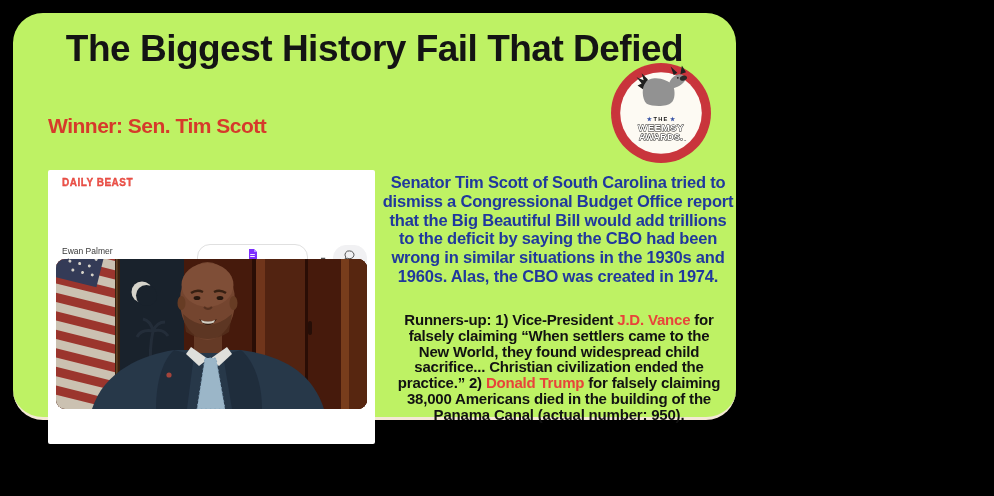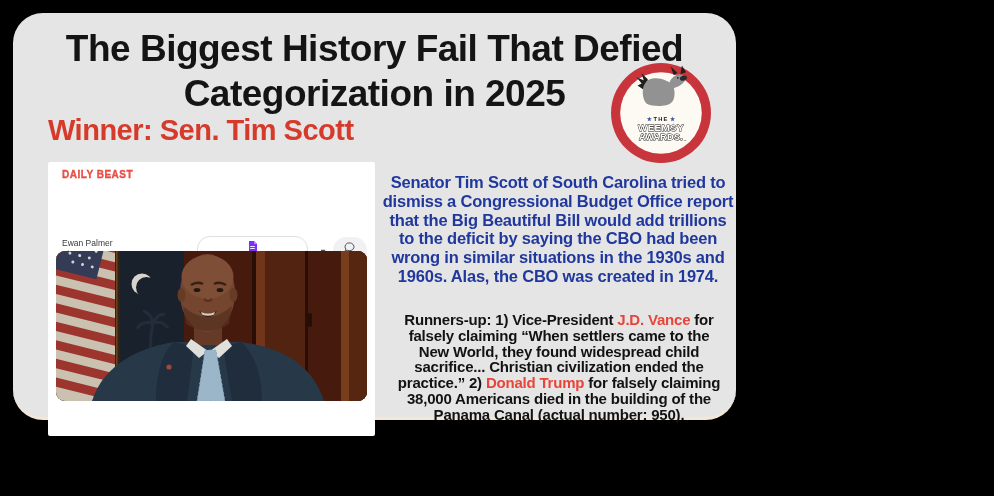--- a/index.html
+++ b/index.html
@@ -2,35 +2,35 @@
 <html><head>
 <meta charset="utf-8">
 <style>
   html,body{margin:0;padding:0;}
   body{
     width:994px;height:496px;background:#000;position:relative;
     font-family:"Liberation Sans",sans-serif;overflow:hidden;
   }
   .card{
     position:absolute;left:13px;top:13px;width:723px;height:407px;
-    background:#e5e5e5;border-bottom:3px solid #f4e8d5;box-sizing:border-box;border-radius:30px;
+    background:#bef264;border-bottom:3px solid #f4e8d5;box-sizing:border-box;border-radius:30px;
   }
   .title{
     position:absolute;top:13px;left:0;right:0;text-align:center;
     font-size:37px;line-height:45px;font-weight:700;color:#141414;letter-spacing:-.5px;
   }
   .winner{
     position:absolute;left:35px;top:101px;
-    font-size:29px;font-weight:700;color:#d63a2b;letter-spacing:-.5px;
+    font-size:21px;font-weight:700;color:#d63a2b;letter-spacing:-.5px;
   }
   
   .badge{position:absolute;left:597px;top:49px;width:102px;height:102px;}
   
   .article{
-    position:absolute;left:35px;top:149px;width:327px;height:274px;
+    position:absolute;left:35px;top:157px;width:327px;height:274px;
     background:#fff;border-radius:2px;
   }
   .db-logo{
     position:absolute;left:14px;top:7px;font-size:10px;font-weight:800;
     color:#f0544b;letter-spacing:.5px;-webkit-text-stroke:.3px #d8372e;
   }
   .headline{
     position:absolute;left:14px;top:23px;width:302px;
     font-size:13.5px;line-height:17px;font-weight:700;color:#222;letter-spacing:-.2px;
   }
@@ -58,21 +58,20 @@
   }
   .runners .red{color:#e8443a;}
 </style>
 </head>
 <body>
 
 <div class="card">
 
   <div class="title">
     <div>The Biggest History Fail That Defied</div>
-    <div>Categorization in 2025</div>
   </div>
 
   <div class="winner">Winner: Sen. Tim Scott</div>
 
   <div class="badge">
     <svg width="102" height="102" viewBox="0 0 100 100">
       <circle cx="50" cy="50" r="49" fill="#c9353c"></circle>
       <circle cx="50" cy="50" r="40" fill="#fdfaf3"></circle>
       <defs>
         <path id="ringPath" d="M 14.8,74.7 A 43,43 0 1 1 85.2,74.7" fill="none"></path>

